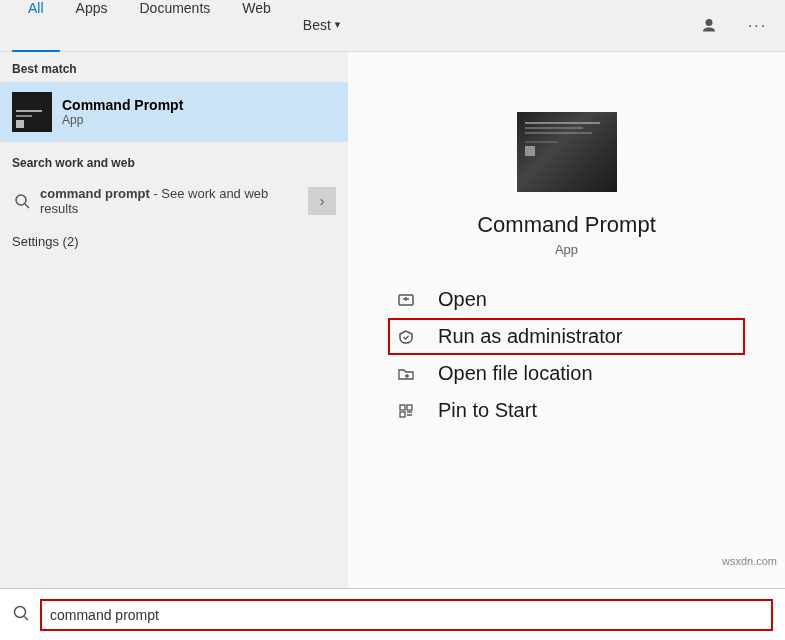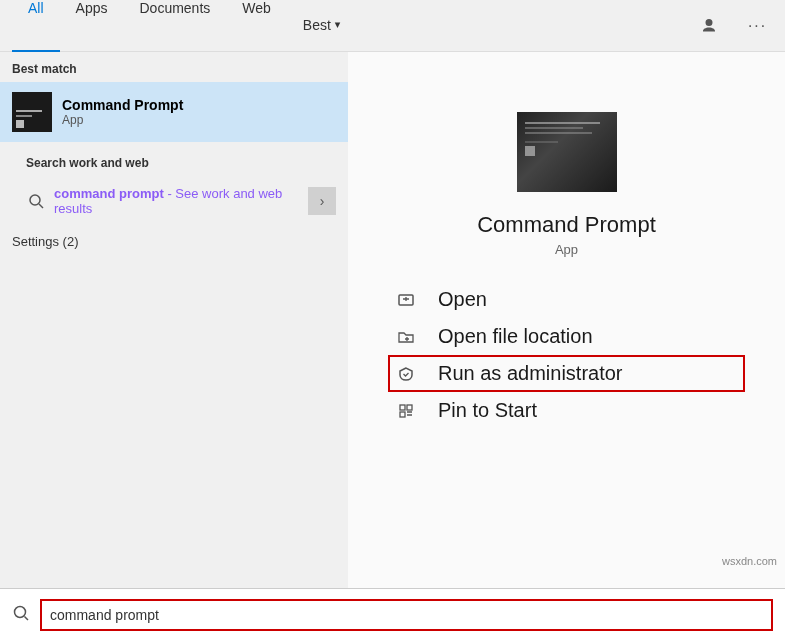--- a/index.html
+++ b/index.html
@@ -110,35 +110,34 @@
       color: #000;
     }
     .best-match-subtitle {
       font-size: 12px;
       color: #555;
     }
 
     
     .section-search-web {
       margin-top: 4px;
-      margin-left: 14px;
     }
     .search-web-item {
       display: flex;
       align-items: center;
       padding: 10px 12px;
       background: #f0f0f0;
       cursor: pointer;
       gap: 8px;
       position: relative;
     }
     .search-web-text {
       flex: 1;
       font-size: 13px;
-      color: #8b5cf6;
+      color: #404040;
     }
     .search-web-text strong {
       font-weight: 600;
     }
     .search-web-arrow {
       width: 28px;
       height: 28px;
       background: #d0d0d0;
       display: flex;
       align-items: center;
@@ -361,38 +360,38 @@
       <div class="action-item">
         <div class="action-icon">
           <svg width="16" height="16" viewBox="0 0 16 16" fill="none">
             <rect x="1" y="3" width="14" height="10" rx="1" stroke="#555" stroke-width="1.5" fill="none"></rect>
             <path d="M5 7h6M8 5v4" stroke="#555" stroke-width="1.3"></path>
           </svg>
         </div>
         <span>Open</span>
       </div>
 
+      <div class="action-item highlighted">
+        <div class="action-icon">
+          <svg width="16" height="16" viewBox="0 0 16 16" fill="none">
+            <path d="M8 2L2 5v4c0 3 2.5 5 6 5s6-2 6-5V5L8 2z" stroke="#555" stroke-width="1.5" fill="none"></path>
+            <path d="M5.5 8l2 2 3-3" stroke="#555" stroke-width="1.3"></path>
+          </svg>
+        </div>
+        <span>Run as administrator</span>
+      </div>
+
       <div class="action-item">
         <div class="action-icon">
           <svg width="16" height="16" viewBox="0 0 16 16" fill="none">
             <path d="M1 4h5l2 2h7v7H1V4z" stroke="#555" stroke-width="1.3" fill="none"></path>
             <path d="M9 8v4M7 10h4" stroke="#555" stroke-width="1.3"></path>
           </svg>
         </div>
         <span>Open file location</span>
-      </div>
-
-      <div class="action-item highlighted">
-        <div class="action-icon">
-          <svg width="16" height="16" viewBox="0 0 16 16" fill="none">
-            <path d="M8 2L2 5v4c0 3 2.5 5 6 5s6-2 6-5V5L8 2z" stroke="#555" stroke-width="1.5" fill="none"></path>
-            <path d="M5.5 8l2 2 3-3" stroke="#555" stroke-width="1.3"></path>
-          </svg>
-        </div>
-        <span>Run as administrator</span>
       </div>
 
       <div class="action-item">
         <div class="action-icon">
           <svg width="16" height="16" viewBox="0 0 16 16" fill="none">
             <rect x="2" y="2" width="5" height="5" stroke="#555" stroke-width="1.3" fill="none"></rect>
             <rect x="9" y="2" width="5" height="5" stroke="#555" stroke-width="1.3" fill="none"></rect>
             <rect x="2" y="9" width="5" height="5" stroke="#555" stroke-width="1.3" fill="none"></rect>
             <path d="M9 9h5M9 12h5" stroke="#555" stroke-width="1.3"></path>
           </svg>

